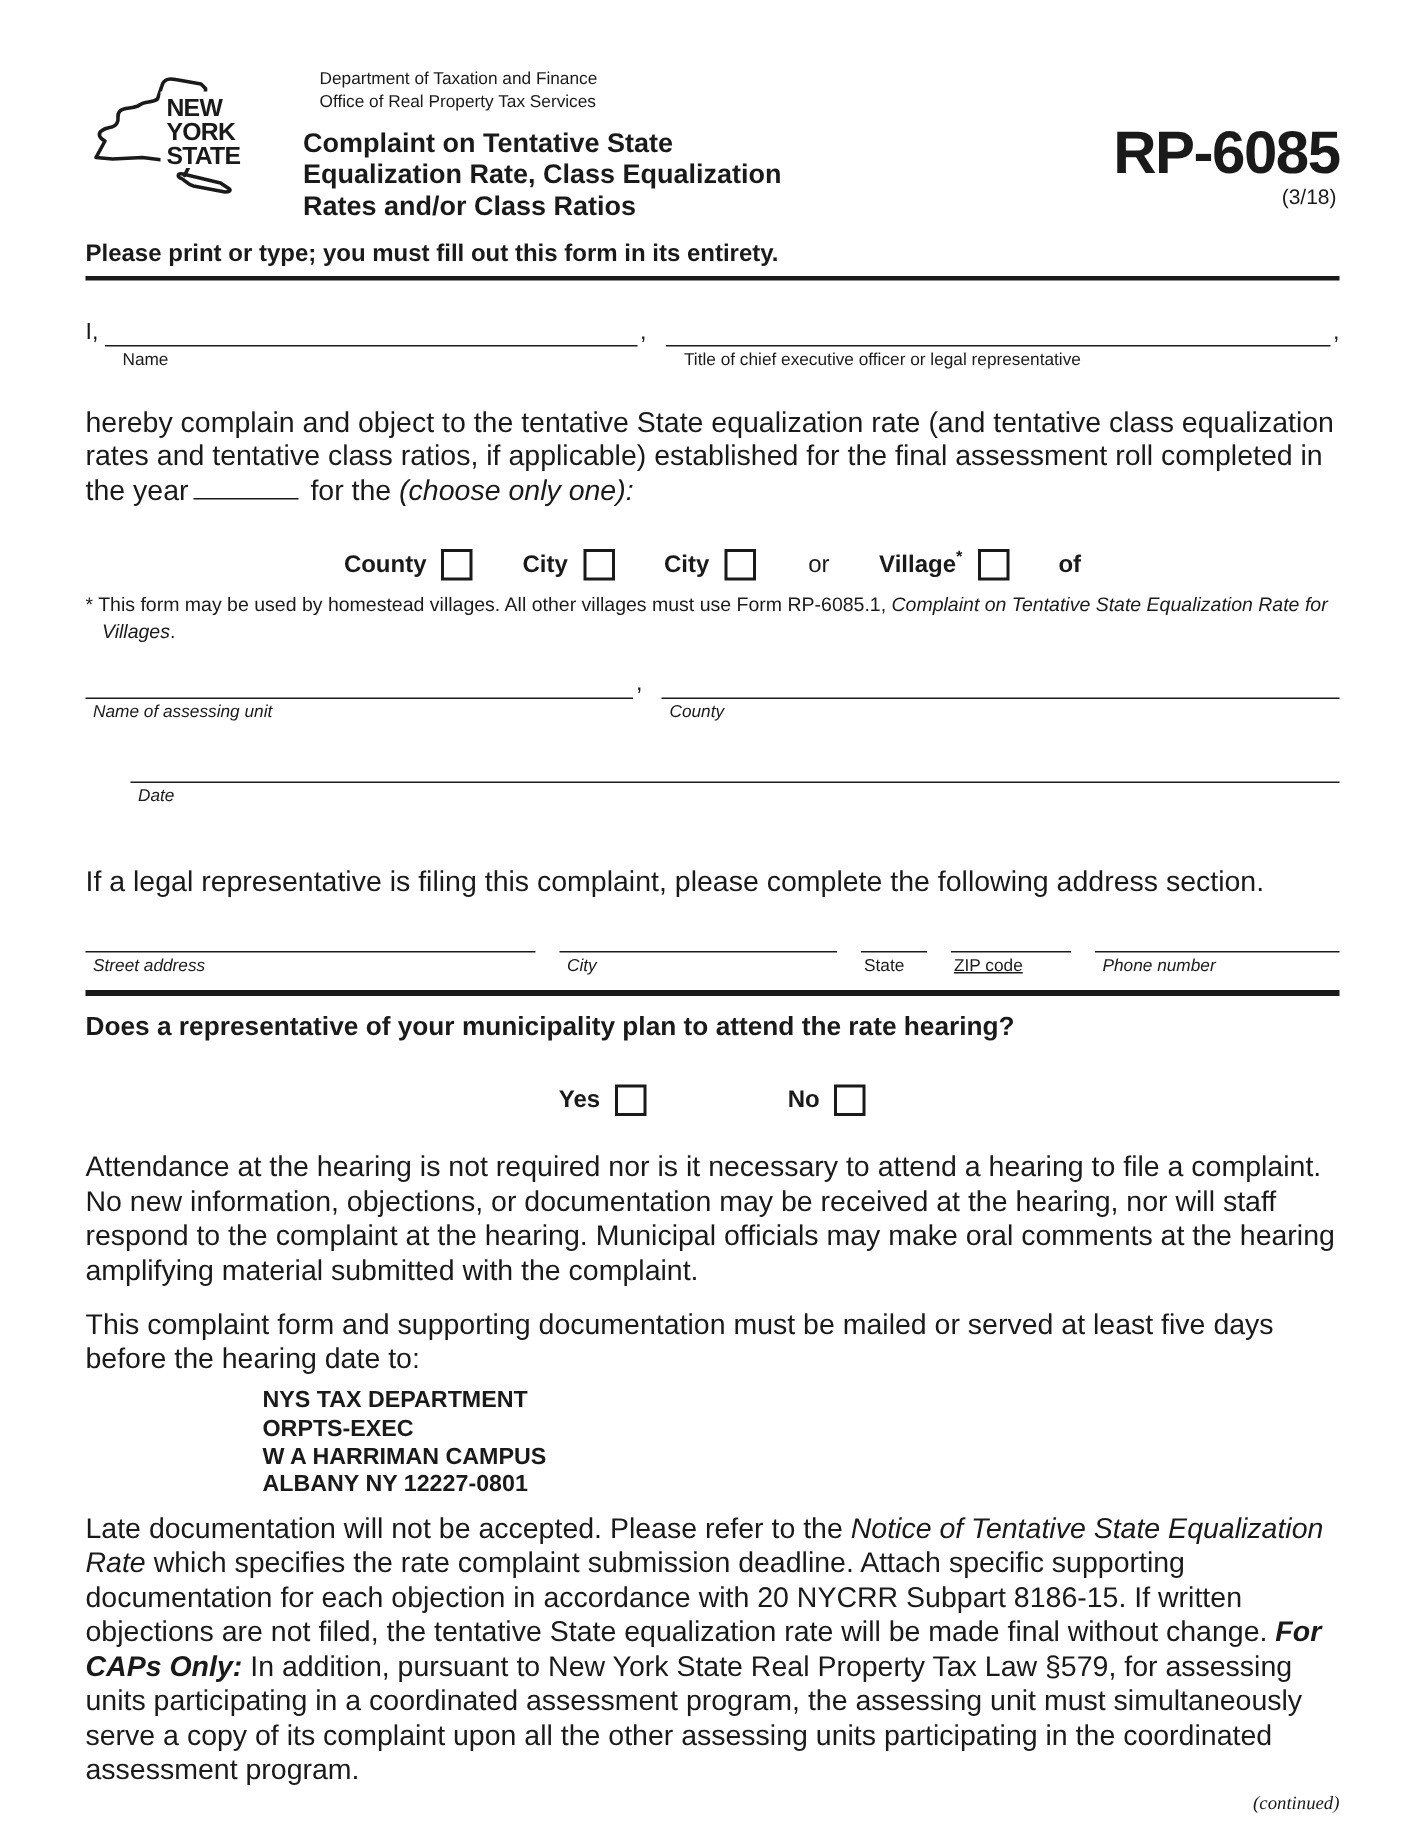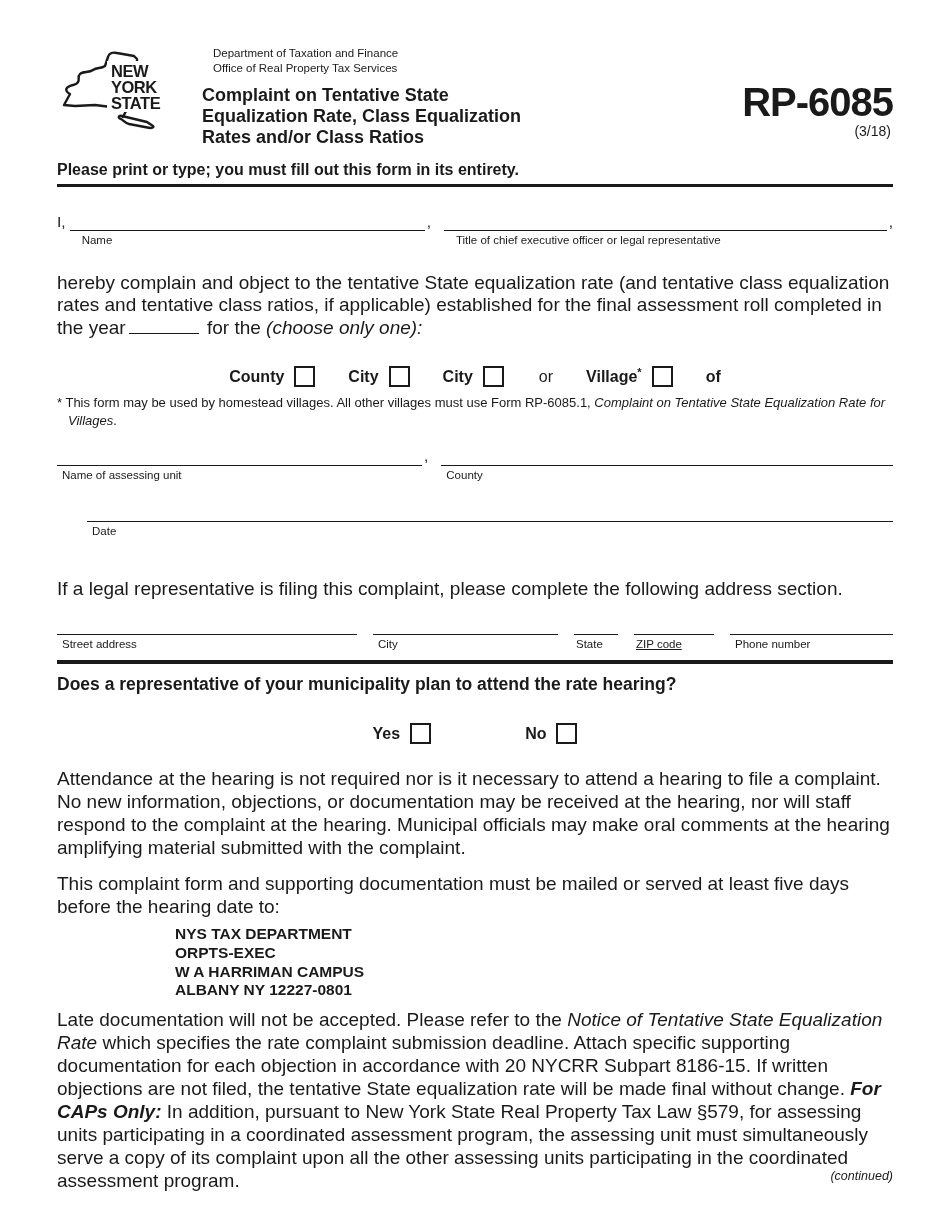--- a/index.html
+++ b/index.html
@@ -28,21 +28,21 @@
   
   .notice { font-size: 16px; font-weight: bold; margin-top: 13px; }
   .body-text { font-size: 19px; line-height: 1.21; }
   .italic { font-style: italic; }
   .bold-italic { font-style: italic; font-weight: bold; }
   
   .fill-row { display: flex; align-items: flex-end; }
   .fgroup { display: flex; flex-direction: column; justify-content: center; }
   .fline { height: 18px; border-bottom: 1.5px solid #1a1a1a; }
   .flabel { font-size: 11.5px; line-height: 1.15; padding: 3px 0 0 12px; }
-  .flabel.tight { padding-left: 5px; }
+  .flabel.tight { padding-left: 5px; font-style: italic; }
   .baseline-txt { font-size: 15.5px; margin-bottom: 17px; }
   .comma-lead { margin-right: 4px; }
   .comma-mid { margin-left: 2px; margin-right: 13px; }
   .comma-end { margin-left: 2px; }
   .year-blank { display: inline-block; width: 70px; height: 13px;
                 border-bottom: 1.5px solid #1a1a1a; margin: 0 3px; }
   
   .option-row { display: flex; justify-content: center; align-items: center;
                 font-size: 16px; font-weight: bold; margin-top: 26px; }
   .cbx { width: 21px; height: 21px; border: 2px solid #1a1a1a; margin-left: 10px; background: #fff; }
@@ -51,22 +51,22 @@
   .sup-ast { font-size: 11px; vertical-align: super; line-height: 0; }
   .footnote { font-size: 13px; line-height: 1.32; margin-top: 7px;
               padding-left: 11px; text-indent: -11px; }
   .yesno-row { display: flex; justify-content: center; align-items: center;
                font-size: 16px; font-weight: bold; margin-top: 28px; }
   .yesno-gap { margin-left: 94px; }
   
   .sec-question { font-size: 17.5px; font-weight: bold; margin-top: 10px; }
   .mail-address { font-size: 15.5px; font-weight: bold; line-height: 1.21;
                   margin-top: 6px; margin-left: 118px; }
-  .continued { position: absolute; right: 57px; top: 1169px;
-               font-size: 12.5px; font-style: italic; }
+  .continued { position: absolute; right: 57px; top: 1195px;
+               font-size: 12.5px; font-style: italic; font-family: Liberation Serif, serif; }
   .spacer30 { width: 30px; flex: 0 0 30px; }
 </style>
 </head>
 <body>
 
 <div class="page">
 
   <div class="form-header">
     <div class="logo-wrap">
       <svg width="120" height="88" viewBox="0 0 120 88">

